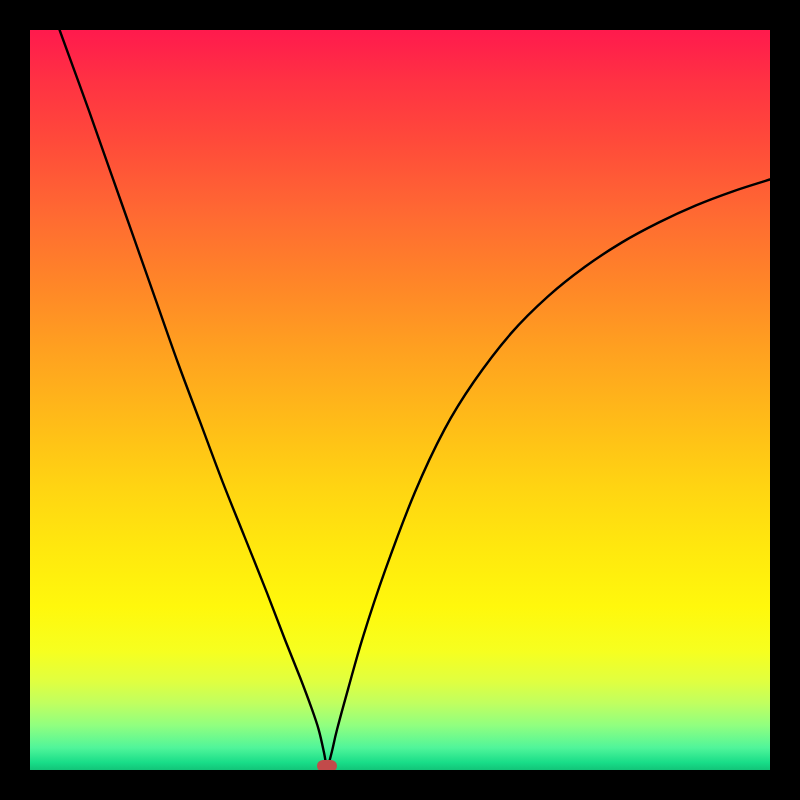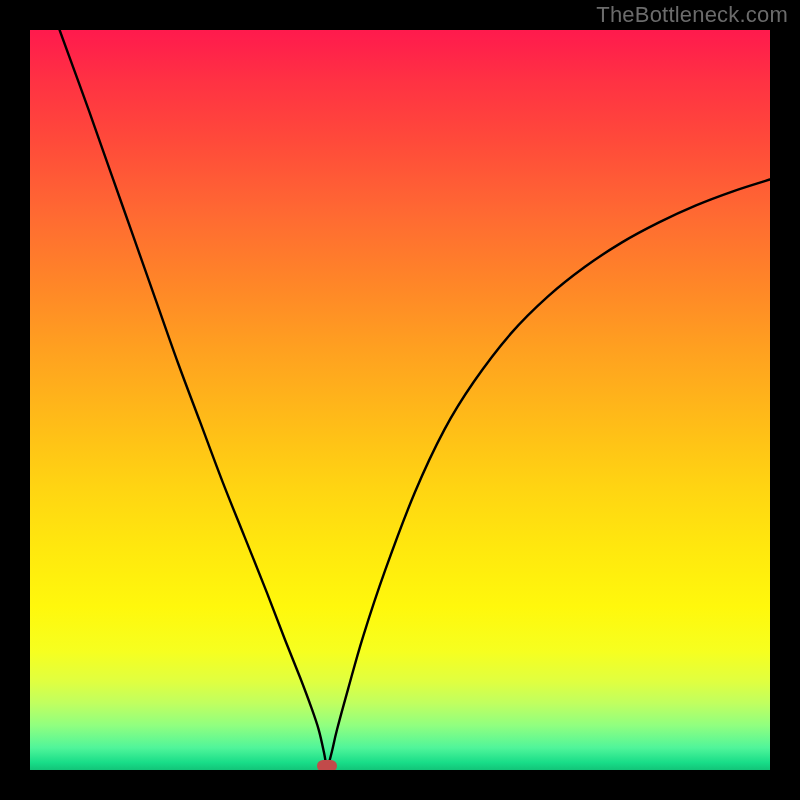--- a/index.html
+++ b/index.html
@@ -66,20 +66,19 @@
     height: 12px;
     border-radius: 6px;
     background: #c24a4a;
     transform: translate(-50%, -50%);
   }
 </style>
 </head>
 <body>
 
 <div class="frame">
-  <div class="watermark">TheBottleneck.com</div>
   <div class="plot">
     <svg class="curve-svg" viewBox="0 0 740 740" preserveAspectRatio="none">
       <path id="curve-path" fill="none" stroke="#000000" stroke-width="2.4" stroke-linecap="round" stroke-linejoin="round" d="M 29.60 0.00 C 32.07 6.78, 39.47 27.13, 44.40 40.70 C 49.33 54.27, 53.03 64.13, 59.20 81.40 C 65.37 98.67, 74.00 123.33, 81.40 144.30 C 88.80 165.27, 96.20 186.23, 103.60 207.20 C 111.00 228.17, 118.40 249.13, 125.80 270.10 C 133.20 291.07, 140.60 312.65, 148.00 333.00 C 155.40 353.35, 162.80 372.47, 170.20 392.20 C 177.60 411.93, 185.00 432.28, 192.40 451.40 C 199.80 470.52, 207.20 488.40, 214.60 506.90 C 222.00 525.40, 230.02 545.13, 236.80 562.40 C 243.58 579.67, 249.75 596.32, 255.30 610.50 C 260.85 624.68, 265.78 636.40, 270.10 647.50 C 274.42 658.60, 278.12 668.47, 281.20 677.10 C 284.28 685.73, 286.50 691.90, 288.60 699.30 C 290.70 706.70, 292.55 715.70, 293.78 721.50 C 295.01 727.30, 295.51 731.00, 296.00 734.08 C 296.49 737.16, 296.37 739.75, 296.74 740.00 C 297.11 740.25, 297.36 738.64, 298.22 735.56 C 299.08 732.48, 300.44 727.54, 301.92 721.50 C 303.40 715.46, 304.39 709.78, 307.10 699.30 C 309.81 688.82, 313.88 674.02, 318.20 658.60 C 322.52 643.18, 326.83 626.53, 333.00 606.80 C 339.17 587.07, 346.57 564.25, 355.20 540.20 C 363.83 516.15, 374.93 485.93, 384.80 462.50 C 394.67 439.07, 404.53 418.10, 414.40 399.60 C 424.27 381.10, 432.90 367.53, 444.00 351.50 C 455.10 335.47, 468.67 317.58, 481.00 303.40 C 493.33 289.22, 505.67 277.50, 518.00 266.40 C 530.33 255.30, 542.67 245.80, 555.00 236.80 C 567.33 227.80, 579.67 219.78, 592.00 212.38 C 604.33 204.98, 616.67 198.57, 629.00 192.40 C 641.33 186.23, 653.67 180.56, 666.00 175.38 C 678.33 170.20, 690.67 165.64, 703.00 161.32 C 715.33 157.00, 733.83 151.45, 740.00 149.48"></path>
     </svg>
     <div id="marker" class="marker" style="left: 296.74px; top: 736.3px; background: rgb(194, 74, 74);"></div>
   </div>
 </div>
 
 </body></html>

